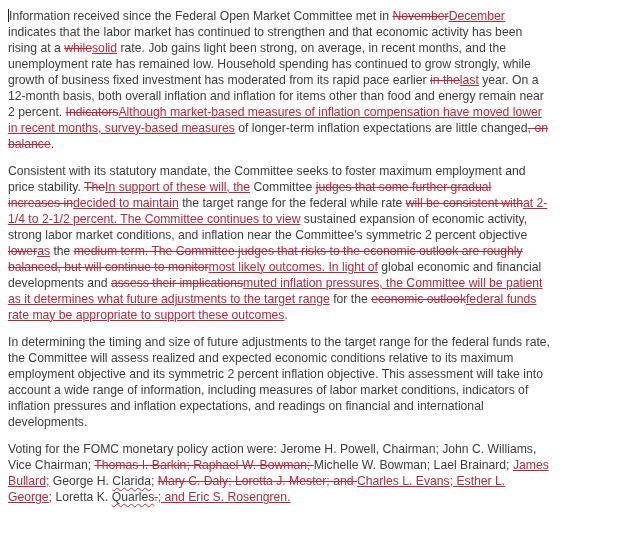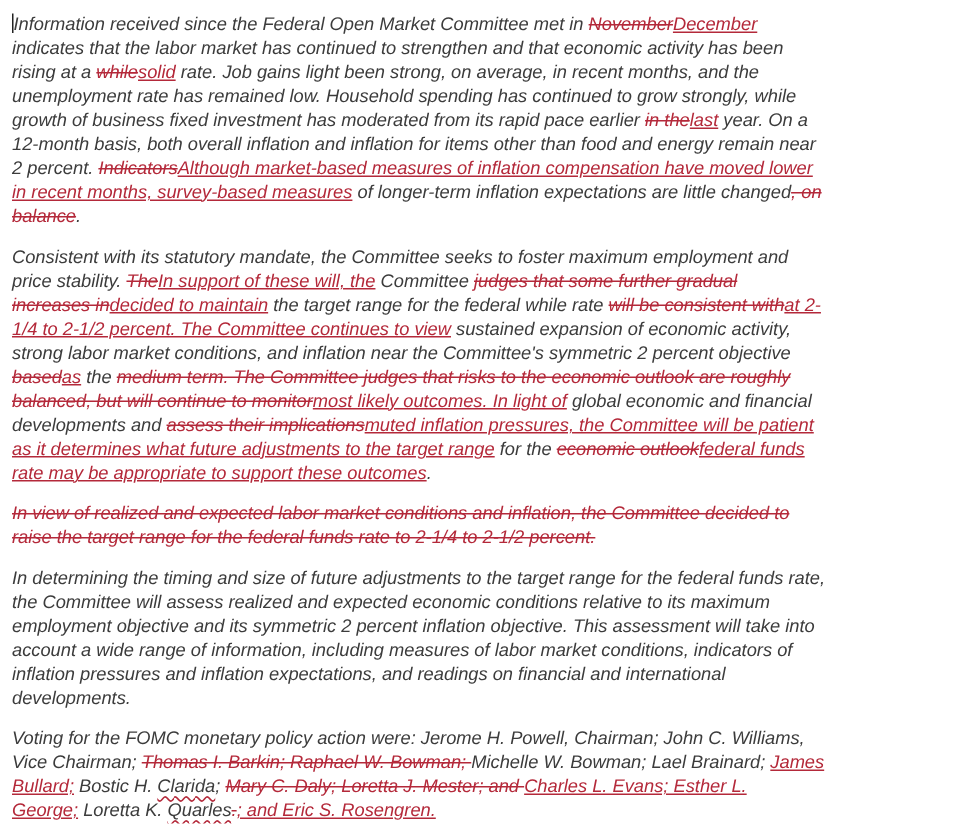--- a/index.html
+++ b/index.html
@@ -12,21 +12,20 @@
   .page {
     box-sizing: border-box;
     width: 640px;
     height: 409px;
     padding: 8px 4px 0 8px;
     font-family: "Liberation Sans", sans-serif;
     font-size: 12.2px;
     line-height: 16px;
     color: var(--text-color, #3c3c3c);
     background: var(--bg-color, #ffffff);
-    font-style: italic;
   }
   p.para {
     margin: 0 0 11px 0;
     white-space: pre;
   }
   .run-normal { color: var(--text-color, #3c3c3c); }
   .run-del {
     color: var(--change-color, #b4293a);
     text-decoration: line-through;
     text-decoration-thickness: 1px;
@@ -62,31 +61,29 @@
 growth of business fixed investment has moderated from its rapid pace earlier </span><span class="run-del">in the</span><span class="run-ins">last</span><span class="run-normal"> year. On a
 12-month basis, both overall inflation and inflation for items other than food and energy remain near
 2 percent. </span><span class="run-del">Indicators</span><span class="run-ins">Although market-based measures of inflation compensation have moved lower
 in recent months, survey-based measures</span><span class="run-normal"> of longer-term inflation expectations are little changed</span><span class="run-del">, on
 balance</span><span class="run-normal">.</span></p>
       <p class="para"><span class="run-normal">Consistent with its statutory mandate, the Committee seeks to foster maximum employment and
 price stability. </span><span class="run-del">The</span><span class="run-ins">In support of these will, the</span><span class="run-normal"> Committee </span><span class="run-del">judges that some further gradual
 increases in</span><span class="run-ins">decided to maintain</span><span class="run-normal"> the target range for the federal while rate </span><span class="run-del">will be consistent with</span><span class="run-ins">at 2-
 1/4 to 2-1/2 percent. The Committee continues to view</span><span class="run-normal"> sustained expansion of economic activity,
 strong labor market conditions, and inflation near the Committee's symmetric 2 percent objective
-</span><span class="run-del">based</span><span class="run-ins">as</span><span class="run-normal"> the </span><span class="run-del">medium term. The Committee judges that risks to the economic outlook are roughly
+</span><span class="run-del">lower</span><span class="run-ins">as</span><span class="run-normal"> the </span><span class="run-del">medium term. The Committee judges that risks to the economic outlook are roughly
 balanced, but will continue to monitor</span><span class="run-ins">most likely outcomes. In light of</span><span class="run-normal"> global economic and financial
 developments and </span><span class="run-del">assess their implications</span><span class="run-ins">muted inflation pressures, the Committee will be patient
 as it determines what future adjustments to the target range</span><span class="run-normal"> for the </span><span class="run-del">economic outlook</span><span class="run-ins">federal funds
 rate may be appropriate to support these outcomes</span><span class="run-normal">.</span></p>
-      <p class="para"><span class="run-del">In view of realized and expected labor market conditions and inflation, the Committee decided to
-raise the target range for the federal funds rate to 2-1/4 to 2-1/2 percent.</span></p>
       <p class="para"><span class="run-normal">In determining the timing and size of future adjustments to the target range for the federal funds rate,
 the Committee will assess realized and expected economic conditions relative to its maximum
 employment objective and its symmetric 2 percent inflation objective. This assessment will take into
 account a wide range of information, including measures of labor market conditions, indicators of
 inflation pressures and inflation expectations, and readings on financial and international
 developments.</span></p>
       <p class="para"><span class="run-normal">Voting for the FOMC monetary policy action were: Jerome H. Powell, Chairman; John C. Williams,
 Vice Chairman; </span><span class="run-del">Thomas I. Barkin; Raphael W. Bowman; </span><span class="run-normal">Michelle W. Bowman; Lael Brainard; </span><span class="run-ins">James
-Bullard;</span><span class="run-normal"> Bostic H. </span><span class="run-spell">Clarida</span><span class="run-normal">; </span><span class="run-del">Mary C. Daly; Loretta J. Mester; and </span><span class="run-ins">Charles L. Evans; Esther L.
+Bullard;</span><span class="run-normal"> George H. </span><span class="run-spell">Clarida</span><span class="run-normal">; </span><span class="run-del">Mary C. Daly; Loretta J. Mester; and </span><span class="run-ins">Charles L. Evans; Esther L.
 George;</span><span class="run-normal"> Loretta K. </span><span class="run-spell">Quarles</span><span class="run-del">.</span><span class="run-ins">; and Eric S. Rosengren.</span></p>
     </div>
 </div>
 
 </body></html>

